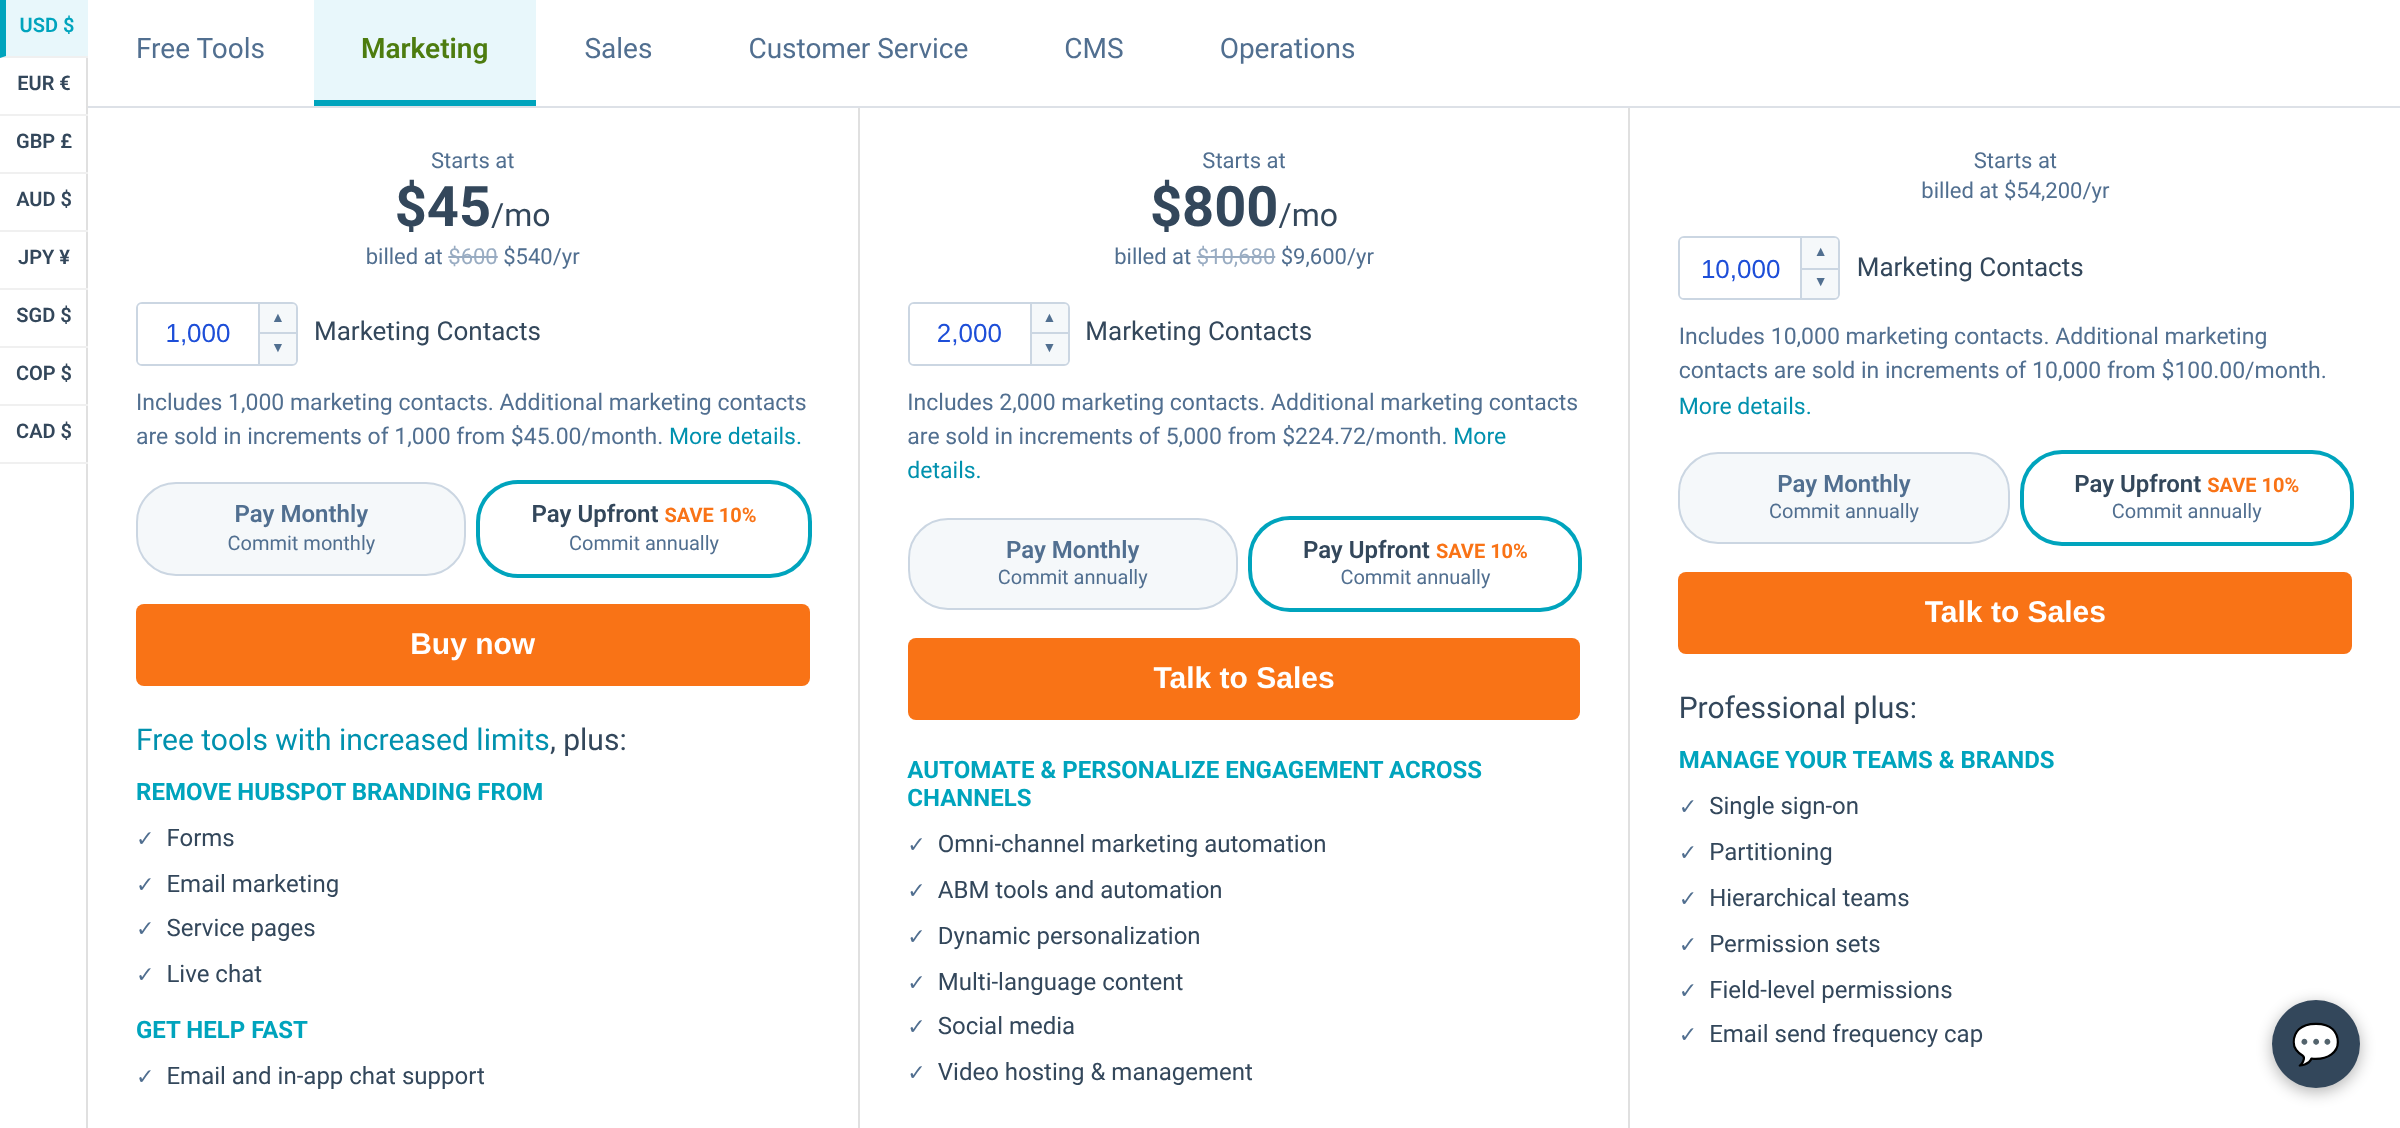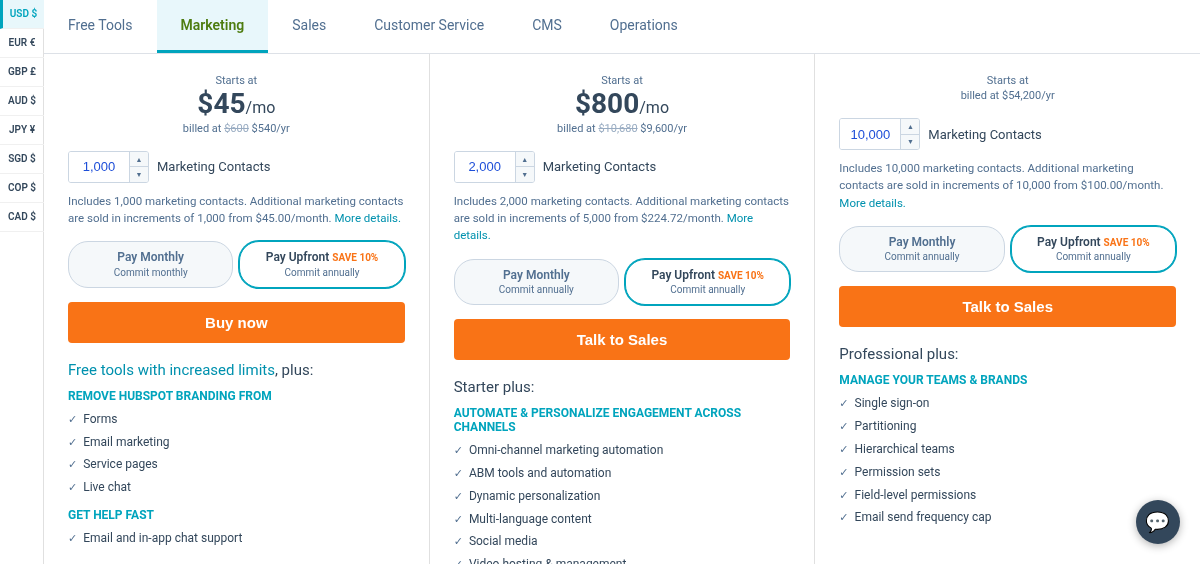--- a/index.html
+++ b/index.html
@@ -430,23 +430,20 @@
       </div>
       <div class="pay-btn active">
         <div class="pay-title">Pay Upfront <span class="save-badge">SAVE 10%</span></div>
         <div class="pay-sub">Commit annually</div>
       </div>
     </div>
 
     <button class="cta-btn">Talk to Sales</button>
 
     <div class="features-section">
-      <p class="features-intro">
-        Starter plus:
-      </p>
       <p class="feature-section-title">AUTOMATE &amp; PERSONALIZE ENGAGEMENT ACROSS CHANNELS</p>
       <ul class="feature-list">
         <li>
                 <span class="check-icon">✓</span>
                 <span>Omni-channel marketing automation</span>
               </li>
               <li>
                 <span class="check-icon">✓</span>
                 <span>ABM tools and automation</span>
               </li>

